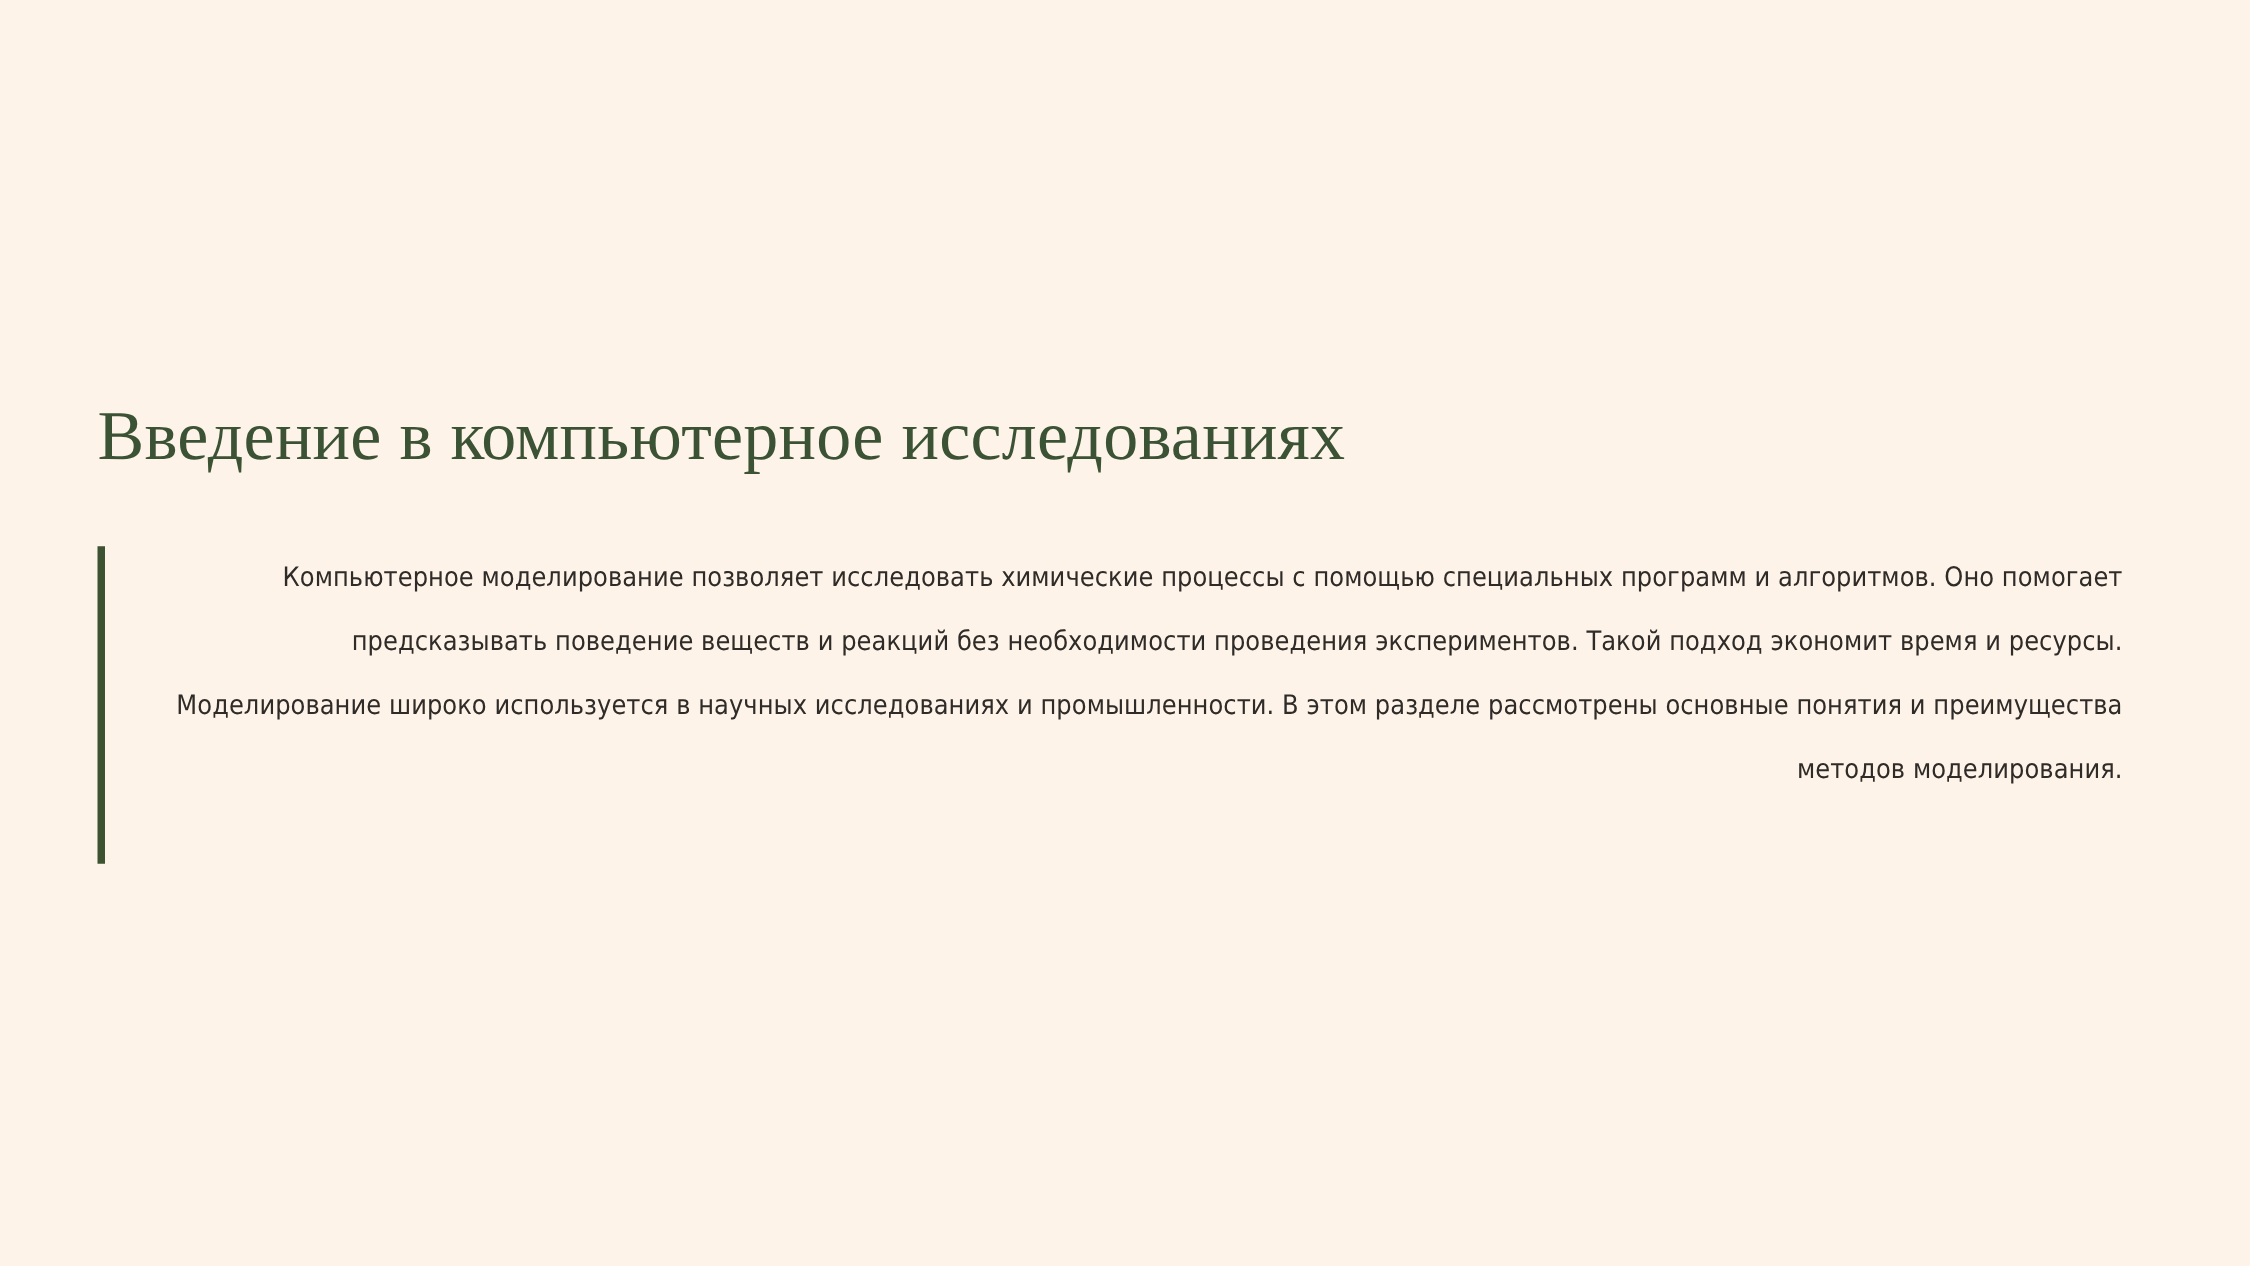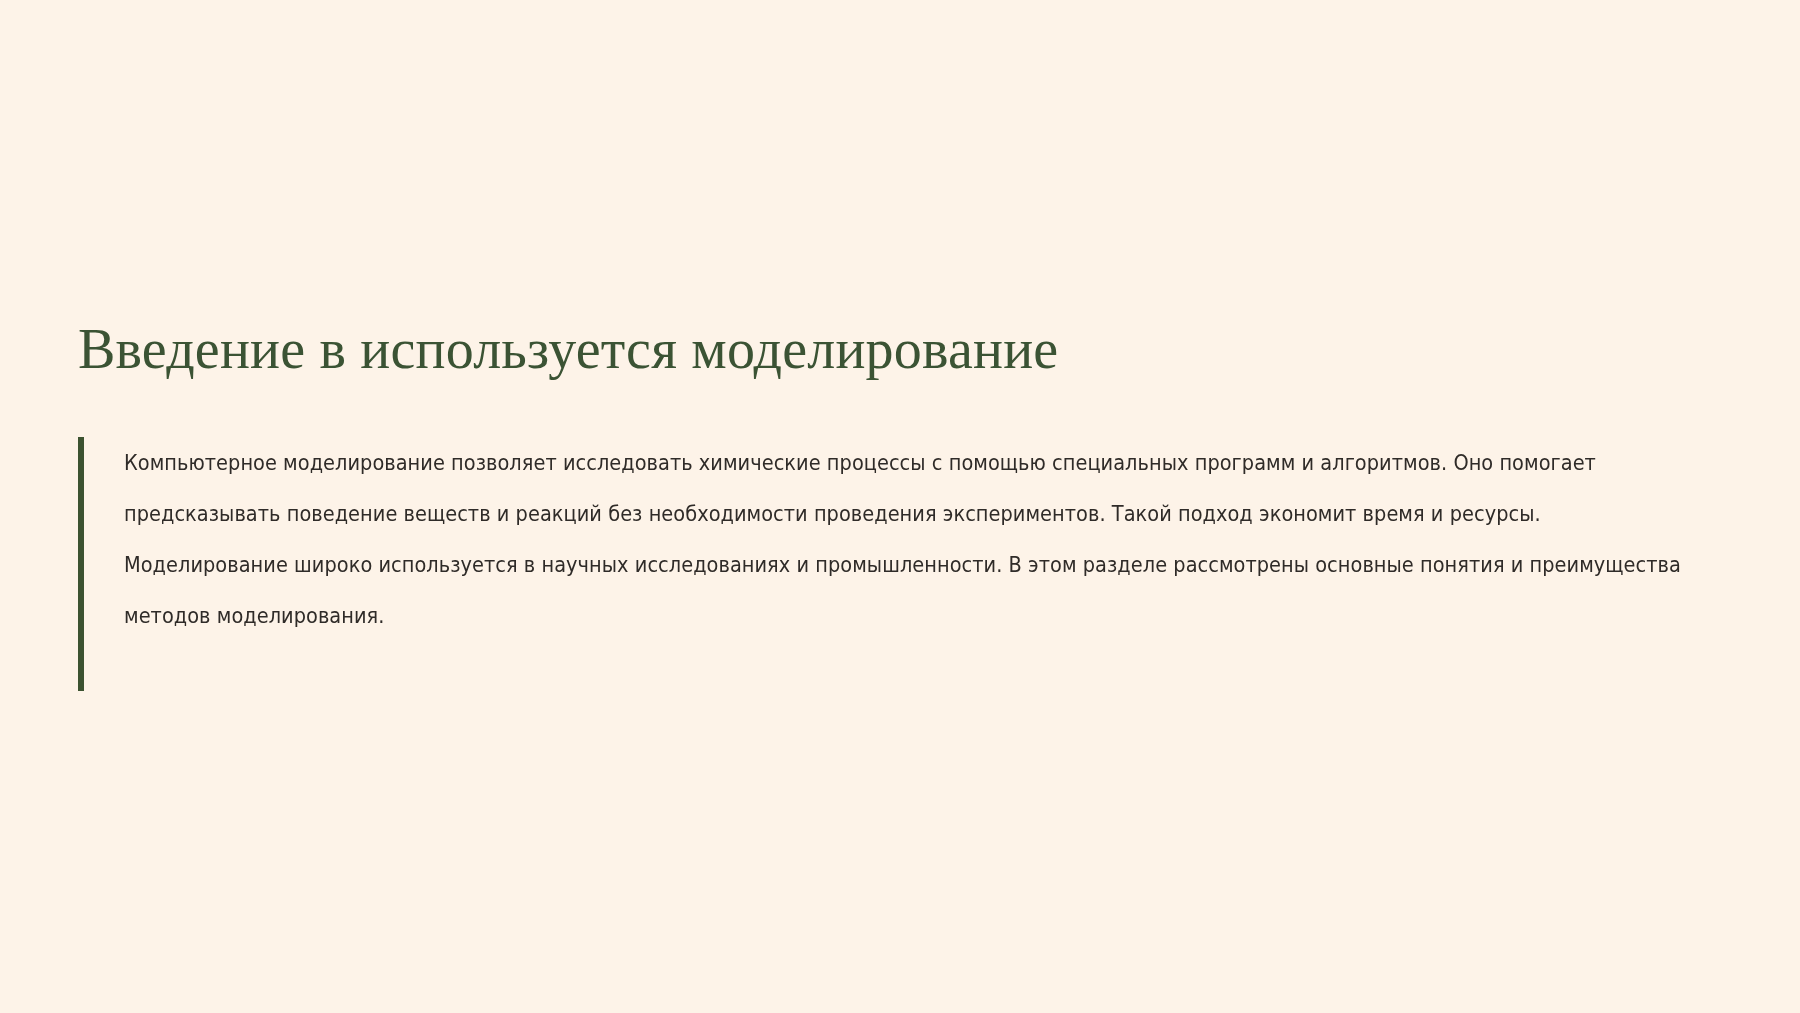--- a/index.html
+++ b/index.html
@@ -56,30 +56,30 @@
 
   .body-text {
     flex: 1 1 auto;
     margin: 0;
     padding: 0 0 0 40px;
     font-family: "DejaVu Sans Condensed", "Liberation Sans", sans-serif;
     font-size: 21.5px;
     font-weight: 400;
     line-height: 51px;
     color: #2f2b28;
-    text-align: left;
+    text-align: right;
     letter-spacing: 0.05px;
     font-stretch: condensed;
   }
 </style>
 </head>
 <body>
 
 <div class="slide">
 
-  <h1 class="slide-title">Введение в используется моделирование</h1>
+  <h1 class="slide-title">Введение в компьютерное исследованиях</h1>
 
   <div class="body-block">
     <div class="accent-bar"></div>
     <p class="body-text">Компьютерное моделирование позволяет исследовать химические процессы с помощью специальных программ и алгоритмов. Оно помогает предсказывать поведение веществ и реакций без необходимости проведения экспериментов. Такой подход экономит время и ресурсы. Моделирование широко используется в научных исследованиях и промышленности. В этом разделе рассмотрены основные понятия и преимущества методов моделирования.</p>
   </div>
 
 </div>
 
 </body></html>

